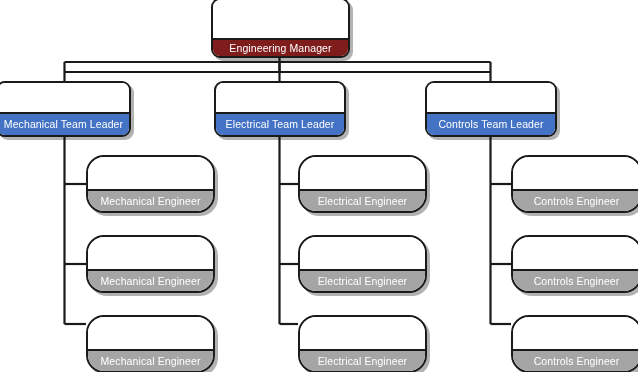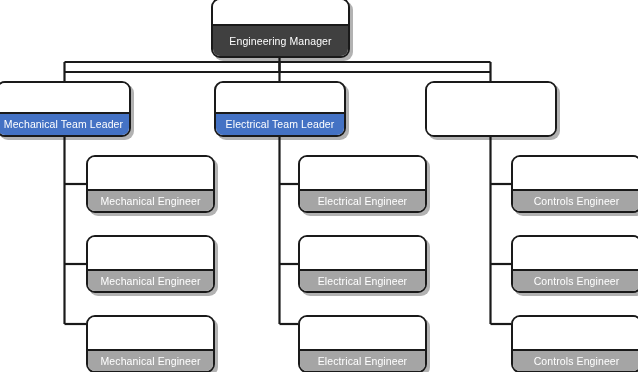--- a/index.html
+++ b/index.html
@@ -47,24 +47,24 @@
     color: #ffffff;
     font-size: 10.5px;
     line-height: 1;
     letter-spacing: 0.1px;
     text-align: center;
     display: flex;
     align-items: center;
     justify-content: center;
     white-space: nowrap;
   }
-  .node.level-root .node-label { height: 32px; background: #404040; }
+  .node.level-root .node-label { height: 18px; background: #7f1d1d; }
   .node.level-leader .node-label { height: 23px; background: #4472C4; }
   .node.level-engineer .node-label { height: 22px; background: #A5A5A5; }
-  .node.level-engineer { border-radius: 9px; }
+  .node.level-engineer { border-radius: 18px; }
 </style>
 </head>
 <body>
 
 <div id="chart-canvas">
 
   <svg id="connector-layer" width="638" height="372" viewBox="0 0 638 372" xmlns="http://www.w3.org/2000/svg">
     <g fill="none" stroke="#1a1a1a" stroke-width="2.2" stroke-linecap="butt">
 
       <path d="M 279.5 58 L 279.5 72"></path>
@@ -107,20 +107,21 @@
     <div class="node-label">Mechanical Team Leader</div>
   </div>
 
   <div class="node level-leader" style="left:214px; top:81px; width:132px; height:56px;gap:28px;">
     <div class="node-body"></div>
     <div class="node-label">Electrical Team Leader</div>
   </div>
 
   <div class="node level-leader" style="left:425px; top:81px; width:132px; height:56px;">
     <div class="node-body"></div>
+    <div class="node-label">Controls Team Leader</div>
   </div>
 
   <div class="node level-engineer" style="left:86px; top:155px; width:129px; height:58px;">
     <div class="node-body"></div>
     <div class="node-label">Mechanical Engineer</div>
   </div>
   <div class="node level-engineer" style="left:86px; top:235px; width:129px; height:58px;">
     <div class="node-body"></div>
     <div class="node-label">Mechanical Engineer</div>
   </div>

